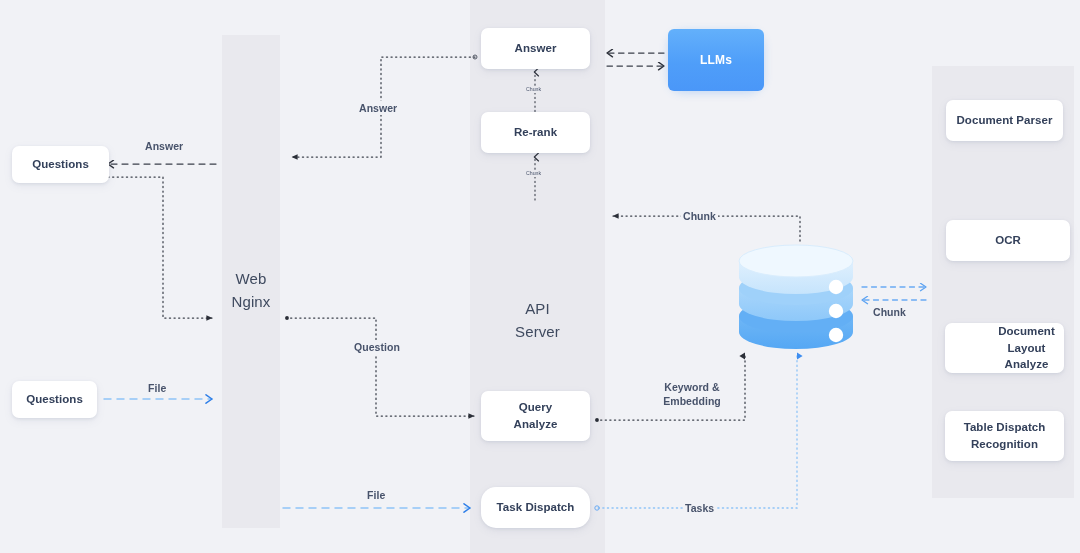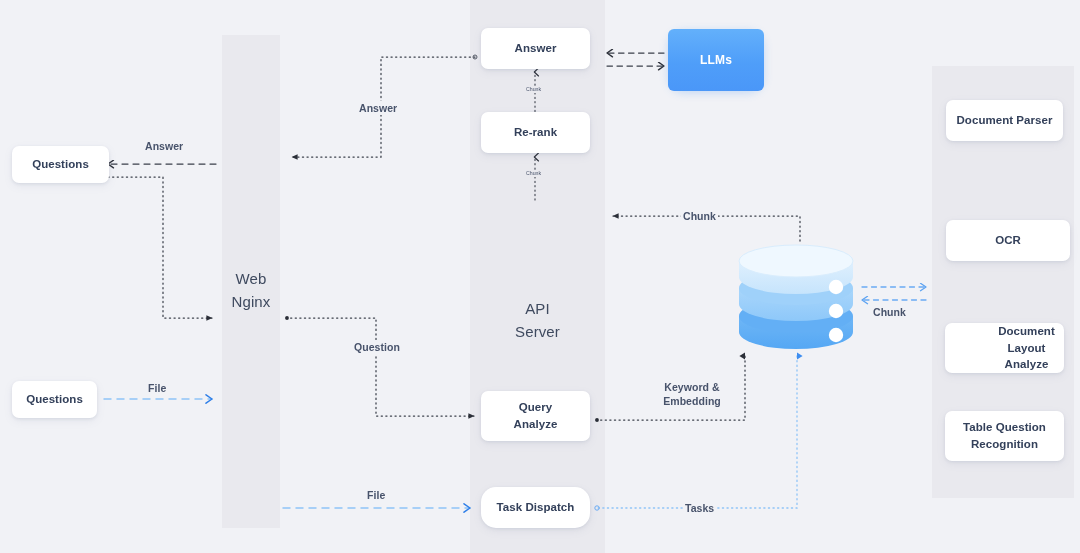--- a/index.html
+++ b/index.html
@@ -249,21 +249,21 @@
   <div class="card" style="left:946px; top:176px; width:124px; height:41px;margin-top:44px;">
     <span>OCR</span>
   </div>
 
   <div class="card" style="left:945px; top:323px; width:119px; height:50px;">
     <span style="white-space:pre-line;margin-left:44px;">Document Layout
 Analyze</span>
   </div>
 
   <div class="card" style="left:945px; top:411px; width:119px; height:50px;">
-    <span style="white-space:pre-line;">Table Question
+    <span style="white-space:pre-line;">Table Dispatch
 Recognition</span>
   </div>
 
   <div class="lbl" style="left:143px; top:139px;">Answer</div>
 
   <div class="lbl" style="left:357px; top:101px;">Answer</div>
 
   <div class="lbl" style="left:146px; top:381px;">File</div>
 
   <div class="lbl" style="left:352px; top:340px;">Question</div>

